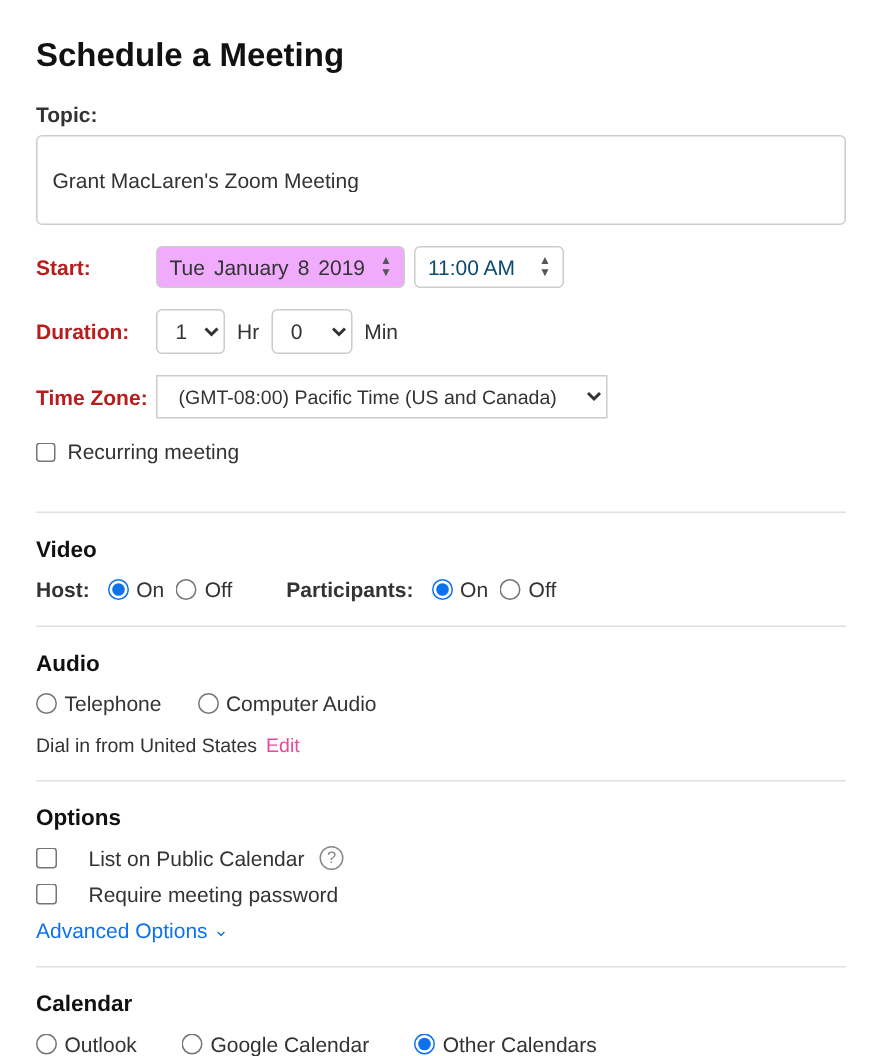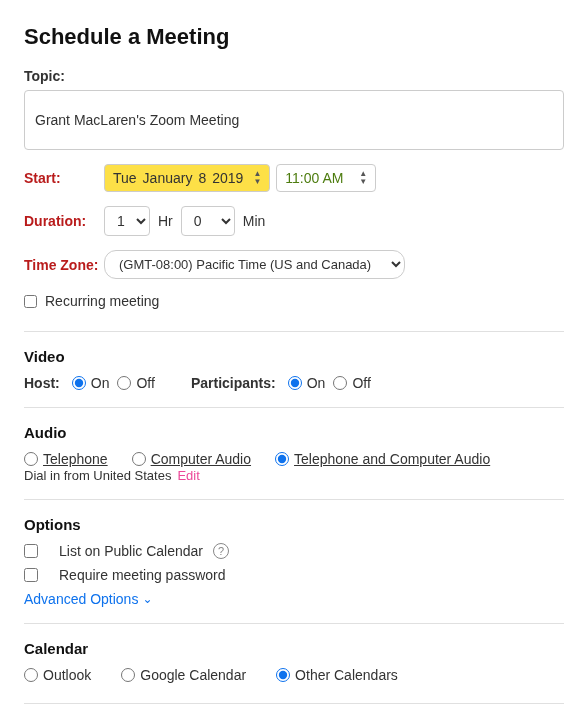--- a/index.html
+++ b/index.html
@@ -55,21 +55,21 @@
       align-items: center;
       gap: 6px;
     }
     .date-box {
       display: flex;
       align-items: center;
       border: 1px solid #ccc;
       border-radius: 4px;
       padding: 5px 8px;
       gap: 6px;
-      background: #fde047;
+      background: #f0abfc;
     }
     .date-box span {
       font-size: 14px;
       color: #333;
     }
     .date-nav {
       display: flex;
       flex-direction: column;
       margin-left: 4px;
     }
@@ -89,21 +89,21 @@
       border-radius: 4px;
       padding: 5px 8px;
       gap: 4px;
       background: #fff;
     }
     .time-box input {
       border: none;
       outline: none;
       font-size: 14px;
       width: 70px;
-      color: #4d7c0f;
+      color: #0c4a6e;
     }
     .time-nav {
       display: flex;
       flex-direction: column;
     }
     .time-nav button {
       background: none;
       border: none;
       cursor: pointer;
       font-size: 8px;
@@ -127,35 +127,35 @@
       cursor: pointer;
       outline: none;
     }
     .unit-label {
       font-size: 14px;
       color: #333;
     }
     
     .tz-select {
       border: 1px solid #ccc;
-      border-radius: 12px;
+      border-radius: 0;
       padding: 5px 10px;
       font-size: 13px;
       color: #333;
       background: #fff;
       cursor: pointer;
       outline: none;
       min-width: 260px;
     }
     
     .recurring-row {
       display: flex;
       align-items: center;
       gap: 8px;
-      margin-bottom: 22px;
+      margin-bottom: 32px;
     }
     
     .section-header {
       font-weight: 700;
       font-size: 15px;
       margin-bottom: 10px;
       color: #111;
     }
     .section-divider {
       border: none;
@@ -192,22 +192,21 @@
     .group-label {
       font-weight: 600;
       font-size: 14px;
       margin-right: 4px;
     }
     
     .audio-row {
       display: flex;
       align-items: center;
       gap: 24px;
-      margin-bottom: 1px;
-      text-decoration: underline;
+      margin-bottom: 12px;
     }
     .dial-row {
       display: flex;
       align-items: center;
       gap: 6px;
       font-size: 13px;
       color: #333;
     }
     .dial-link {
       color: #ec4899;
@@ -398,24 +397,20 @@
   <div class="section-header">Audio</div>
   <div class="audio-row">
     <label class="radio-item">
       <input type="radio" name="audio" value="telephone" style="">
       <span class="radio-label">Telephone</span>
     </label>
     <label class="radio-item">
       <input type="radio" name="audio" value="computer" style="">
       <span class="radio-label">Computer Audio</span>
     </label>
-    <label class="radio-item">
-      <input type="radio" name="audio" value="both" checked="" style="">
-      <span class="radio-label">Telephone and Computer Audio</span>
-    </label>
   </div>
   <div class="dial-row" style="margin-bottom:14px;">
     <span>Dial in from United States</span>
     <a class="dial-link">Edit</a>
   </div>
 
   <hr class="section-divider">
 
   <div class="options-section">
     <div class="section-header">Options</div>

